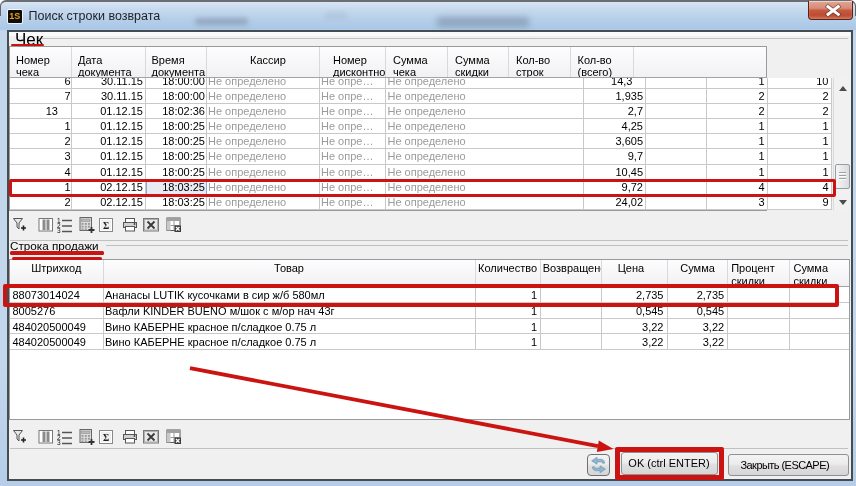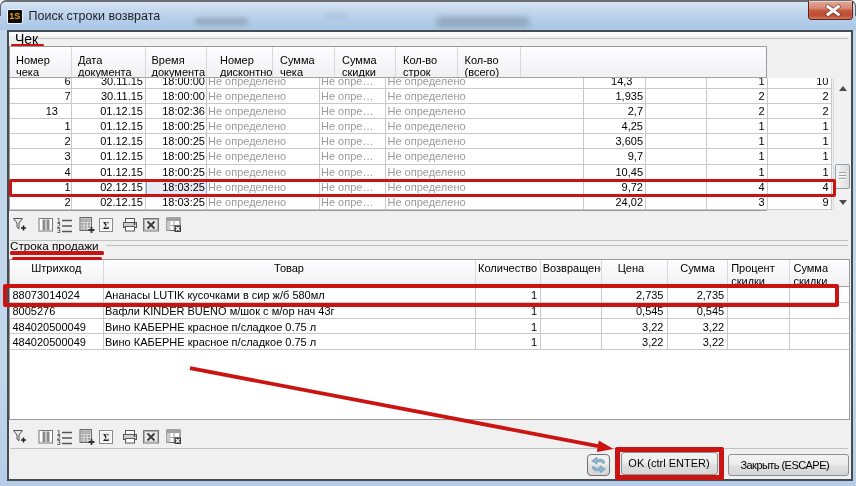--- a/index.html
+++ b/index.html
@@ -61,28 +61,29 @@
     <svg width="43" height="17" style="position:absolute;left:0;top:0">
  <path d="M19 5.6 L29.3 13.4 M29.3 5.6 L19 13.4" stroke="#4a2018" stroke-width="4.4" stroke-linecap="square" opacity=".6"></path>
  <path d="M19 5.6 L29.3 13.4 M29.3 5.6 L19 13.4" stroke="#ffffff" stroke-width="2.9" stroke-linecap="square"></path>
     </svg>
   </div>
 
 <div class="gline" style="left:37px;top:37.5px;width:811px"></div>
 <div class="gline" style="left:9.5px;top:239.5px;width:838px"></div>
 <div class="gline" style="left:106px;top:245px;width:742px"></div>
 <div class="gline" style="left:9.5px;top:448.2px;width:838px"></div>
-<div class="abs" style="left:15px;top:33.5px;font-size:14px;line-height:11px">Чек</div>
+<div class="abs" style="left:15px;top:33.5px;font-size:17px;line-height:11px">Чек</div>
 <div class="abs" style="left:10px;top:240px;font-size:11.7px;line-height:11.7px">Строка продажи</div>
 
 <div class="tbl" id="t1" style="left:9px;top:46px;width:758px;height:165px">
  <div class="thead" style="height:31px">
   <div class="th" style="width:62px;padding-left:6px">Номер<br>чека</div>
   <div class="th" style="width:73.5px;padding-left:6px">Дата<br>документа</div>
   <div class="th" style="width:61px;padding-left:6px">Время<br>документа</div>
+  <div class="th" style="width:113px;text-align:center;padding-left:11px">Кассир</div>
   <div class="th" style="width:66.5px;padding-left:13.5px">Номер<br>дисконтной</div>
   <div class="th" style="width:62px;padding-left:7px">Сумма<br>чека</div>
   <div class="th" style="width:61px;padding-left:7px">Сумма<br>скидки</div>
   <div class="th" style="width:61.5px;padding-left:7px">Кол-во<br>строк</div>
   <div class="th" style="width:63.5px;padding-left:7px">Кол-во<br>(всего)</div>
   <div class="th" style="flex:1"></div>
  </div>
  <div id="t1body" class="abs" style="left:0;top:31px;width:822px">
       <div style="height:10.7px;overflow:hidden;position:relative">
         <div style="position:absolute;left:0;top:-4.5px;width:822px">

